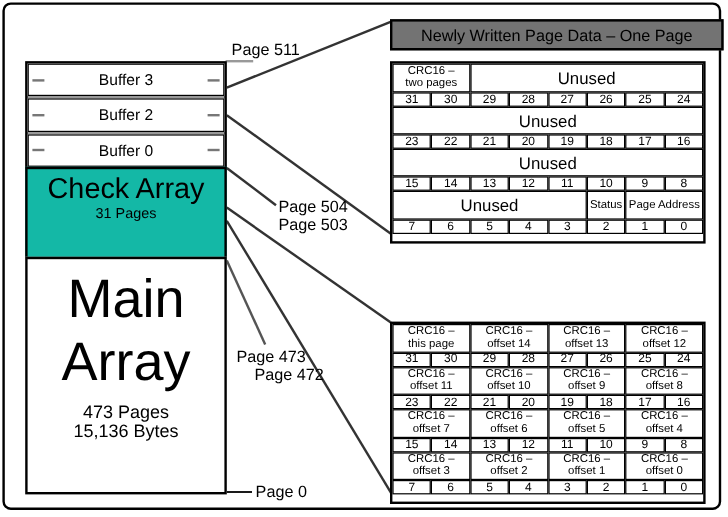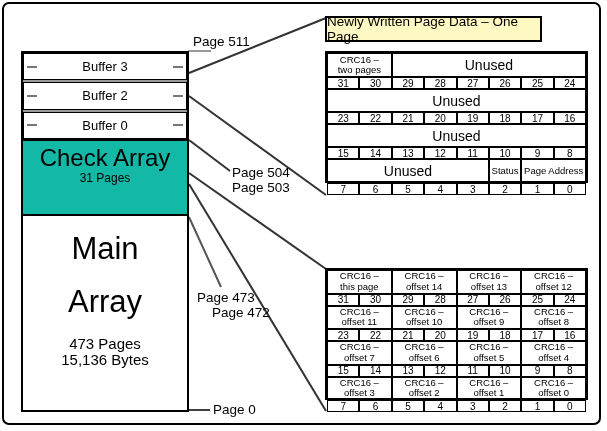--- a/index.html
+++ b/index.html
@@ -33,33 +33,33 @@
     text-align:center; padding-top:3px;
   }
   .check-title { font-size:24px; line-height:27px; }
   .small-line { font-size:12px; line-height:15px; }
 
   .main-box {
     position:absolute; left:21px; top:214px; width:168px; height:198px;
     box-sizing:border-box; border:2px solid #000; background:#fff;
     text-align:center; padding-top:6px;
   }
-  .main-title { font-size:31px; line-height:53px; }
+  .main-title { font-size:45px; line-height:53px; }
   .main-sub { font-size:15px; line-height:16px; margin-top:8px; }
 
   .page-label { position:absolute; font-size:13.5px; white-space:nowrap; }
 
   
   .header-box {
-    position:absolute; left:325px; top:16px; width:217px; height:26px;
-    box-sizing:border-box; border:2px solid #000; background:#fef9c3;
+    position:absolute; left:325px; top:16px; width:278px; height:26px;
+    box-sizing:border-box; border:2px solid #000; background:#737373;
     display:flex; align-items:center; justify-content:center; font-size:13.5px;
   }
   .tbl {
-    position:absolute; left:325px; width:263px; height:132px;
+    position:absolute; left:325px; width:263px; height:152px;
     box-sizing:border-box; border:2px solid #000; background:#fff;
     display:grid; grid-template-columns:repeat(8,1fr);
   }
   .tbl.top    { top:51px;  grid-template-rows:24px 12px 23px 12px 23px 12px 24px 12px; }
   .tbl.bottom { top:268px; grid-template-rows:23.5px 12px 23.5px 12px 23.5px 12px 23.5px 12px; }
   .c {
     border:1px solid #000; display:flex; flex-direction:column;
     align-items:center; justify-content:center; text-align:center; overflow:hidden;
   }
   .bit { font-size:10px; }

